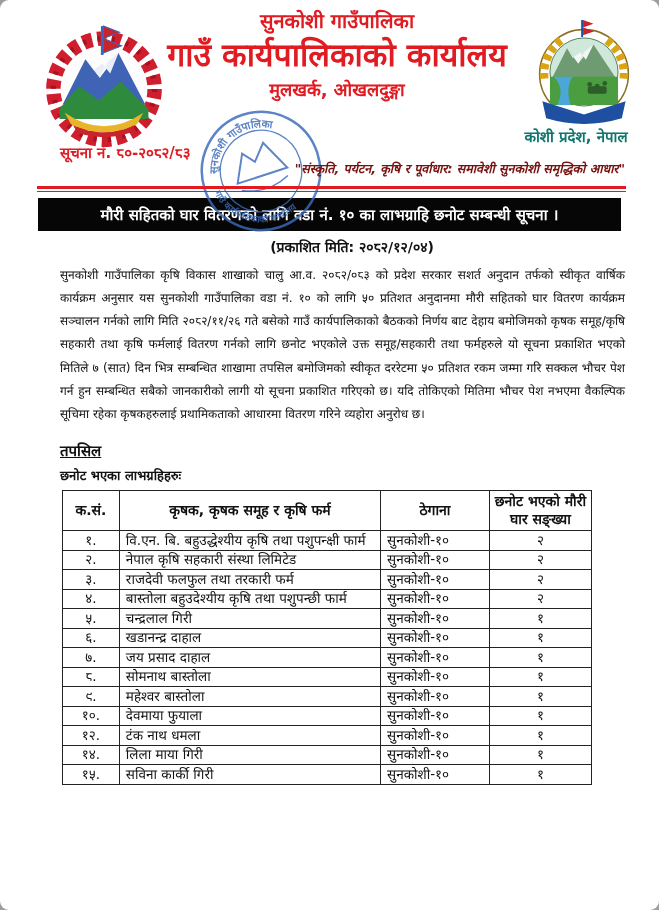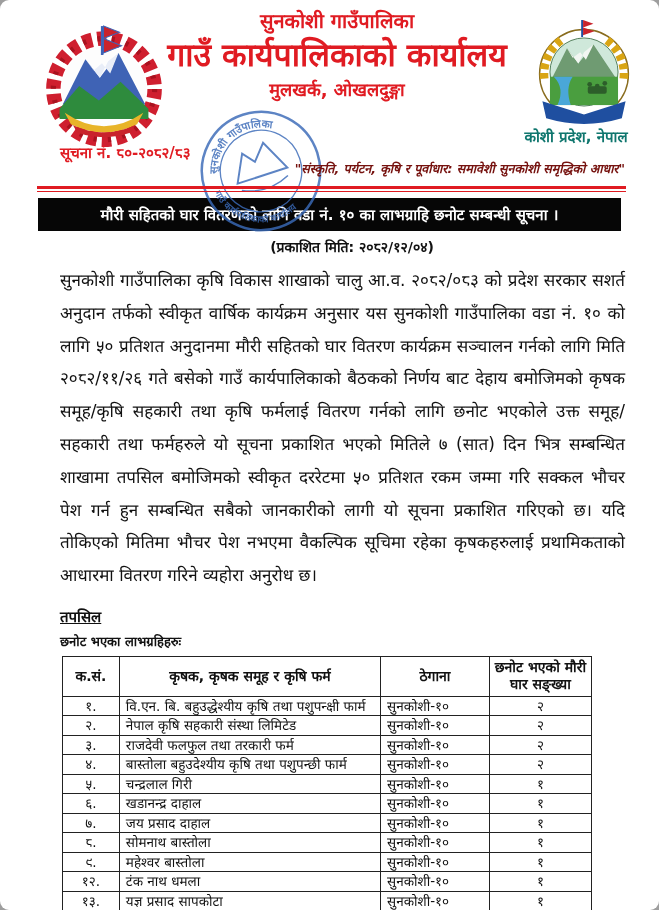--- a/index.html
+++ b/index.html
@@ -20,21 +20,21 @@
   .notice-no{position:absolute;left:60px;top:142px;color:#e01b22;font-weight:bold;font-size:15px;}
   .slogan{position:absolute;right:34px;top:160px;color:#76120f;font-weight:bold;
           font-style:italic;font-size:12.5px;}
   .hdr-rule{position:absolute;left:37px;right:33px;top:186px;height:2px;
             border-top:3px solid #e01b22;border-bottom:1px solid #e01b22;}
   
   .banner{margin:2px 38px 0;background:#060606;color:#fff;text-align:center;
           font-weight:bold;font-size:15px;padding:6px 2px 7px;}
   .pubdate{text-align:center;font-size:14px;font-weight:600;margin:6px 0 2px;padding-left:45px;}
   
-  .bodytext{margin:8px 34px 0 60px;font-size:17px;line-height:1.93;text-align:justify;}
+  .bodytext{margin:8px 34px 0 60px;font-size:12px;line-height:1.93;text-align:justify;}
   .tapasil{margin:14px 0 0 60px;font-size:15px;font-weight:bold;text-decoration:underline;}
   .subhead{margin:6px 0 6px 60px;font-size:13px;font-weight:bold;}
   
   table.benef{border-collapse:collapse;margin-left:62px;width:530px;font-size:13.5px;}
   table.benef th,table.benef td{border:1.4px solid #222;padding:0 6px;height:18.5px;line-height:1.25;}
   table.benef th{font-weight:bold;text-align:center;font-size:14px;padding:2px 4px;}
   td.c-sn{width:46px;text-align:center;}
   td.c-name{width:272px;text-align:left;}
   td.c-addr{width:100px;text-align:left;}
   td.c-count{width:96px;text-align:center;}
@@ -187,32 +187,32 @@
       <td class="c-addr">सुनकोशी-१०</td>
       <td class="c-count">१</td>
     </tr>
         <tr>
       <td class="c-sn">९.</td>
       <td class="c-name">महेश्वर बास्तोला</td>
       <td class="c-addr">सुनकोशी-१०</td>
       <td class="c-count">१</td>
     </tr>
         <tr>
+      <td class="c-sn">१०.</td>
+      <td class="c-name">देवमाया फुयाला</td>
+      <td class="c-addr">सुनकोशी-१०</td>
+      <td class="c-count">१</td>
+    </tr>
+        <tr>
       <td class="c-sn">१२.</td>
       <td class="c-name">टंक नाथ धमला</td>
       <td class="c-addr">सुनकोशी-१०</td>
       <td class="c-count">१</td>
     </tr>
         <tr>
-      <td class="c-sn">१३.</td>
-      <td class="c-name">यज्ञ प्रसाद सापकोटा</td>
-      <td class="c-addr">सुनकोशी-१०</td>
-      <td class="c-count">१</td>
-    </tr>
-        <tr>
       <td class="c-sn">१४.</td>
       <td class="c-name">लिला माया गिरी</td>
       <td class="c-addr">सुनकोशी-१०</td>
       <td class="c-count">१</td>
     </tr>
         <tr>
       <td class="c-sn">१५.</td>
       <td class="c-name">सविना कार्की गिरी</td>
       <td class="c-addr">सुनकोशी-१०</td>
       <td class="c-count">१</td>

